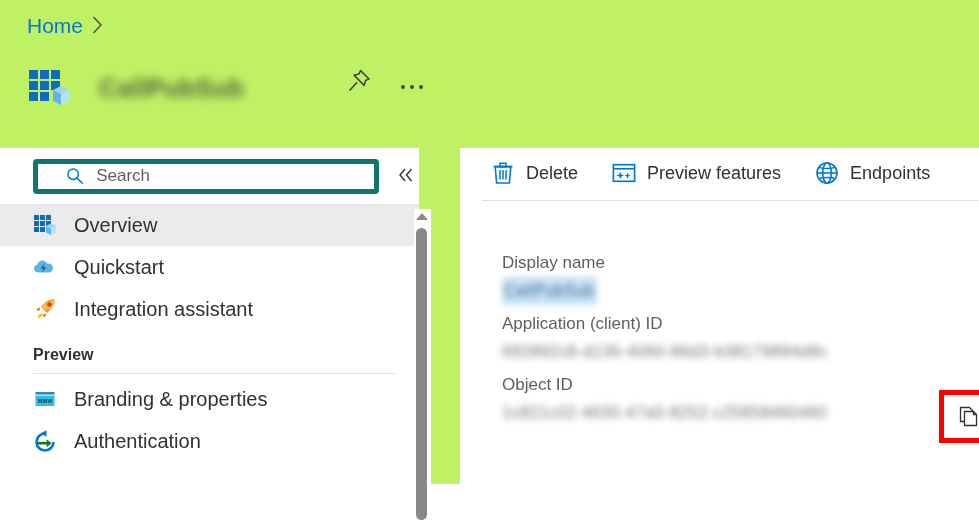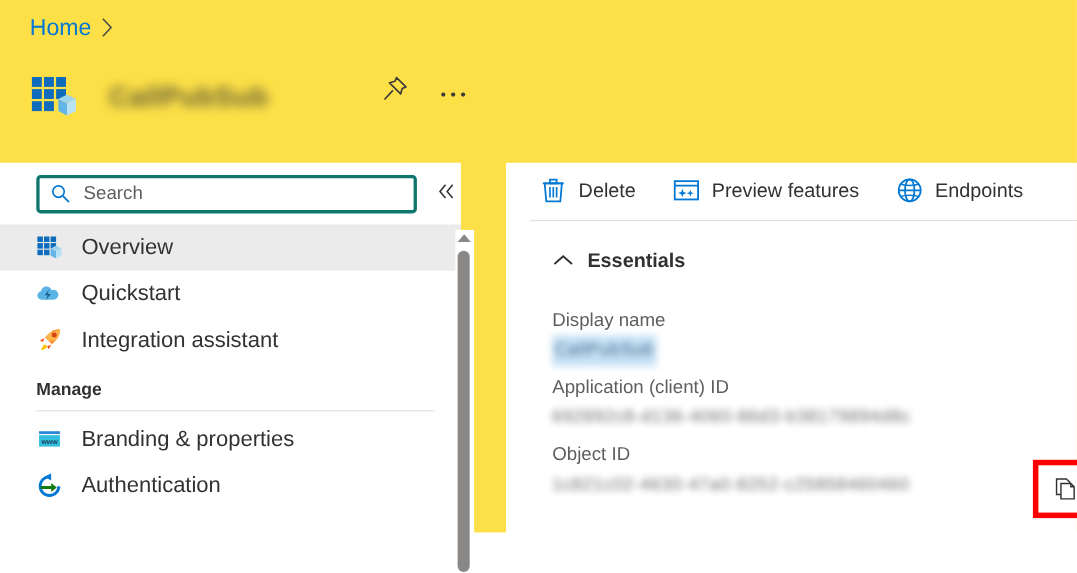--- a/index.html
+++ b/index.html
@@ -7,21 +7,21 @@
   html, body {
     margin: 0; padding: 0;
     width: 979px; height: 521px;
     background: #ffffff;
     font-family: "Liberation Sans", sans-serif;
     overflow: hidden;
   }
   .page {
     position: relative;
     width: 979px; height: 484px;
-    background: #fde047;
+    background: #bef264;
   }
 
   
   .breadcrumb {
     position: absolute;
     left: 27px; top: 11px;
     display: flex; align-items: center; gap: 9px;
     height: 30px;
   }
   .breadcrumb-link {
@@ -89,25 +89,26 @@
     background: #ffffff;
   }
   .search-row {
     display: flex; align-items: center;
     padding: 10px 0 10px 33px;
     height: 56px;
   }
   .search-box {
     position: relative;
     width: 348px; height: 35px;
-    border: 3px solid #0f766e;
+    border: 5px solid #0f766e;
     border-radius: 4px;
     background: #ffffff;
     display: flex; align-items: center;
     cursor: text;
+    justify-content: flex-end;
   }
   .search-icon {
     margin-left: 10px;
     width: 18px; height: 18px;
     flex: 0 0 18px;
     display: flex; align-items: center; justify-content: center;
   }
   .search-input {
     border: none; outline: none;
     background: transparent;
@@ -401,21 +402,21 @@
             <path d="M11.4 6.3 L8.0 9.7 L11.1 12.8 L17.6 12.5 C20.7 9.4 21.9 5.4 21.5 2.4 Z" fill="#ffb74d"></path>
             <circle cx="16.4" cy="7.5" r="2.3" fill="#d84315"></circle>
             <path d="M7.4 10.2 L3.3 12.6 L6.0 14.0 Z" fill="#f25022"></path>
             <path d="M13.6 16.4 L11.2 20.5 L9.8 17.8 Z" fill="#f25022"></path>
             <path d="M6.6 16.8 C5.2 18.2 4.6 21.3 4.6 21.3 C4.6 21.3 7.7 20.7 9.1 19.3 C9.9 18.5 9.9 17.5 9.2 16.8 C8.5 16.1 7.4 16.0 6.6 16.8 Z" fill="#ffc400"></path>
           </svg>
         </span>
         <span class="nav-label">Integration assistant</span>
       </div>
 
-      <div class="nav-section">Manage</div>
+      <div class="nav-section">Preview</div>
       <div class="nav-divider"></div>
 
       <div class="nav-item">
         <span class="nav-icon">
           <svg width="24" height="24" viewBox="0 0 24 24">
             <rect x="2.5" y="5" width="19" height="2.6" fill="#2b88d8"></rect>
             <rect x="2.5" y="8.6" width="19" height="10.4" fill="#32bedd"></rect>
             <text x="12" y="16.4" font-size="6.3" fill="#1a3d5c" text-anchor="middle" font-family="Liberation Sans, sans-serif" font-weight="bold">www</text>
           </svg>
         </span>
@@ -481,28 +482,20 @@
           </svg>
         </span>
         <span class="cmd-label">Endpoints</span>
       </div>
 
     </div>
 
     <div class="cmd-divider"></div>
 
     <div class="essentials">
-      <div class="essentials-head">
-        <span class="ess-chevron">
-          <svg width="20" height="14" viewBox="0 0 20 14">
-            <path d="M2 10 L10 3 L18 10" fill="none" stroke="#323130" stroke-width="1.7"></path>
-          </svg>
-        </span>
-        <span class="essentials-title">Essentials</span>
-      </div>
 
       <div class="prop-list">
 
         <div class="prop">
           <div class="prop-label">Display name</div>
           <div class="prop-value selected-value">CallPubSub</div>
         </div>
 
         <div class="prop">
           <div class="prop-label">Application (client) ID</div>

